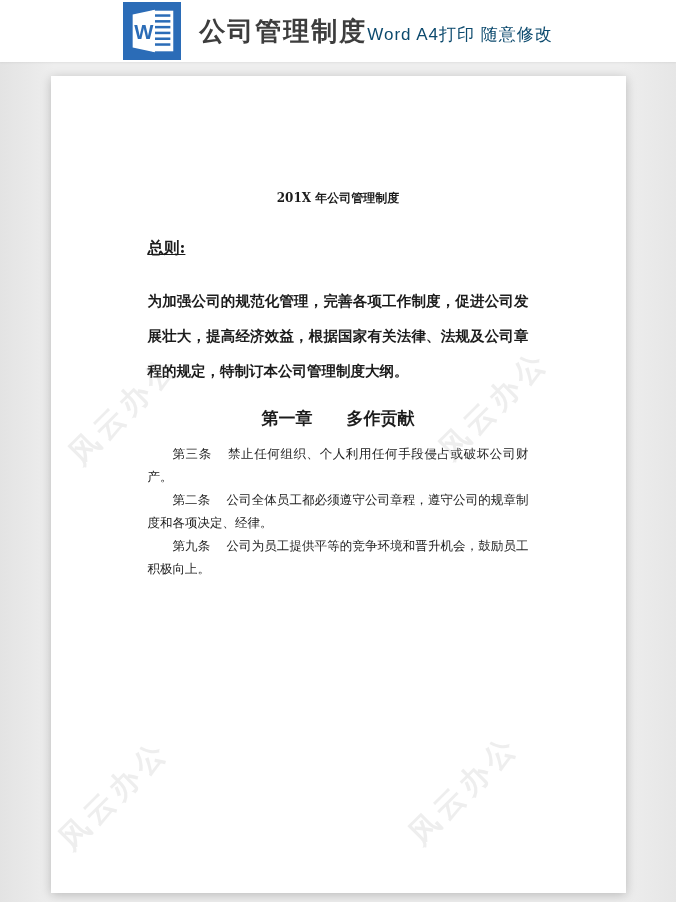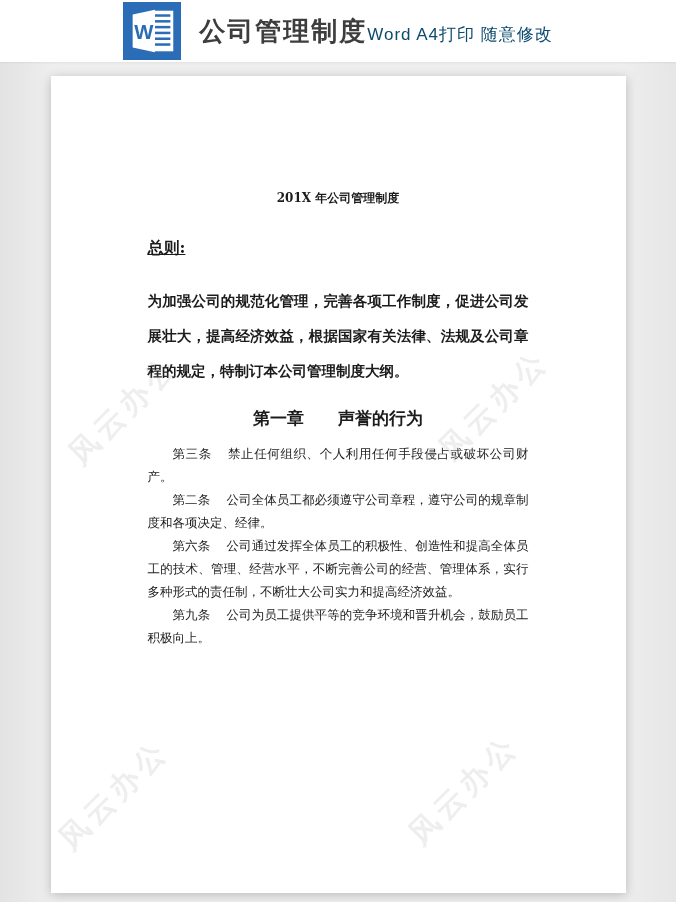--- a/index.html
+++ b/index.html
@@ -154,31 +154,28 @@
     <span class="wm wm2">风云办公</span>
     <span class="wm wm3">风云办公</span>
     <span class="wm wm4">风云办公</span>
 
     <h1 class="doc-title">201X 年公司管理制度</h1>
 
     <p class="section-label">总则:</p>
 
     <p class="intro">为加强公司的规范化管理，完善各项工作制度，促进公司发展壮大，提高经济效益，根据国家有关法律、法规及公司章程的规定，特制订本公司管理制度大纲。</p>
 
-    <h2 class="chapter">第一章　　声誉的行为</h2>
+    <h2 class="chapter">第一章　　多作贡献</h2>
 
     <div class="articles">
         <p class="article">
         <span class="art-no">第三条</span><span class="art-text">禁止任何组织、个人利用任何手段侵占或破坏公司财产。</span>
       </p>
         <p class="article">
         <span class="art-no">第二条</span><span class="art-text">公司全体员工都必须遵守公司章程，遵守公司的规章制度和各项决定、经律。</span>
-      </p>
-        <p class="article">
-        <span class="art-no">第六条</span><span class="art-text">公司通过发挥全体员工的积极性、创造性和提高全体员工的技术、管理、经营水平，不断完善公司的经营、管理体系，实行多种形式的责任制，不断壮大公司实力和提高经济效益。</span>
       </p>
         <p class="article">
         <span class="art-no">第九条</span><span class="art-text">公司为员工提供平等的竞争环境和晋升机会，鼓励员工积极向上。</span>
       </p>
       </div>
 
   </div>
 </div>
 
 </body></html>

